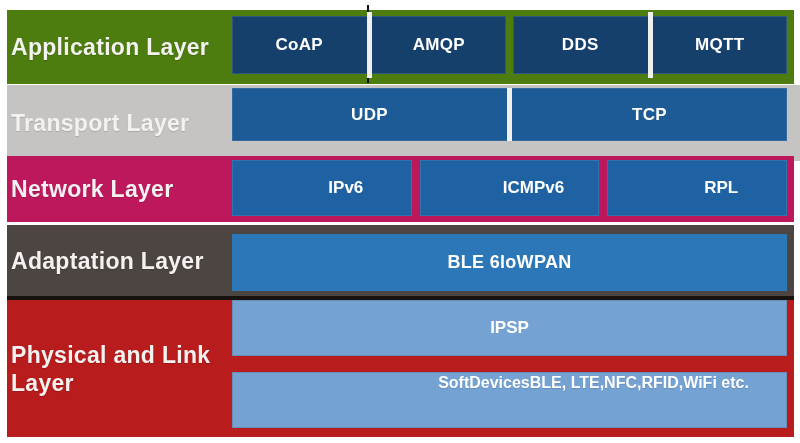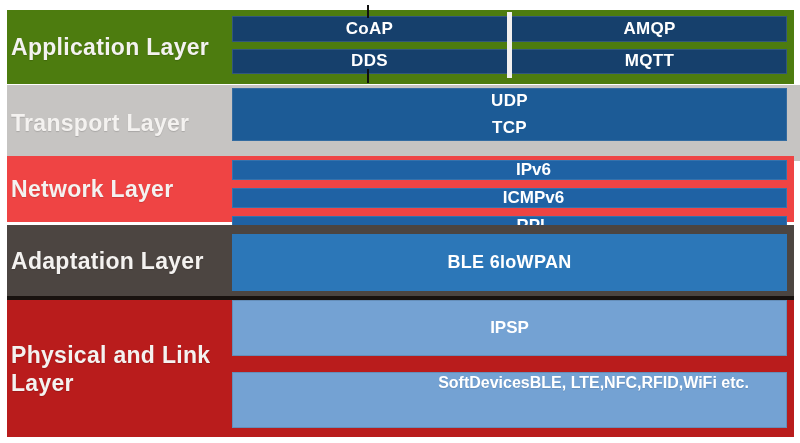--- a/index.html
+++ b/index.html
@@ -3,33 +3,33 @@
 <meta charset="utf-8">
 <style>
   html,body{margin:0;padding:0;background:#ffffff;}
   .stage{
     position:relative;width:800px;height:443px;background:#ffffff;
     font-family:"Liberation Sans", sans-serif;overflow:hidden;
   }
   .band{position:absolute;left:7px;width:787px;}
   .band-app  {top:10px;height:74px;background:#4d7c0f;}
   .band-trans{top:85px;height:76px;background:#c6c4c2;padding-left:36px;}
-  .band-net  {top:156px;height:66px;background:#ef4444;}
+  .band-net  {top:156px;height:66px;background:#be185d;}
   .band-adapt{top:225px;height:72px;background:#4c4541;}
   .band-phys {top:300px;height:137px;background:#b91c1c;}
   .sep-dark{position:absolute;left:7px;top:296px;width:787px;height:4px;background:#18120f;}
 
   .band-label{
     position:absolute;left:4px;top:50%;transform:translateY(-50%);
     color:#f4f2f0;font-weight:bold;font-size:23px;letter-spacing:0.3px;line-height:28px;
     text-shadow:0 1px 1px rgba(0,0,0,0.15);
   }
   .band-label.wrap{width:215px;}
 
-  .boxes{position:absolute;left:225px;width:555px;flex-direction:column;}
+  .boxes{position:absolute;left:225px;width:555px;}
   .row-app{top:6px;height:58px;display:flex;gap:7px;}
   .group{flex:1;background:#16406c;display:flex;position:relative;box-shadow:inset 0 0 0 1px rgba(255,255,255,0.12);}
   .cell{flex:1;display:flex;align-items:center;justify-content:center;
         color:#ffffff;font-weight:bold;font-size:17px;letter-spacing:0.3px;}
   .vdiv{width:5px;background:#f2f0ee;}
   .vdiv.overhang{margin-top:-4px;margin-bottom:-4px;z-index:2;}
 
   .row-trans{top:3px;height:53px;display:flex;background:#1c5b96;box-shadow:inset 0 0 0 1px rgba(255,255,255,0.10);}
   .row-net{top:4px;height:56px;display:flex;gap:8px;}
   .net-box{flex:1;display:flex;align-items:center;justify-content:center;background:#1f62a4;

